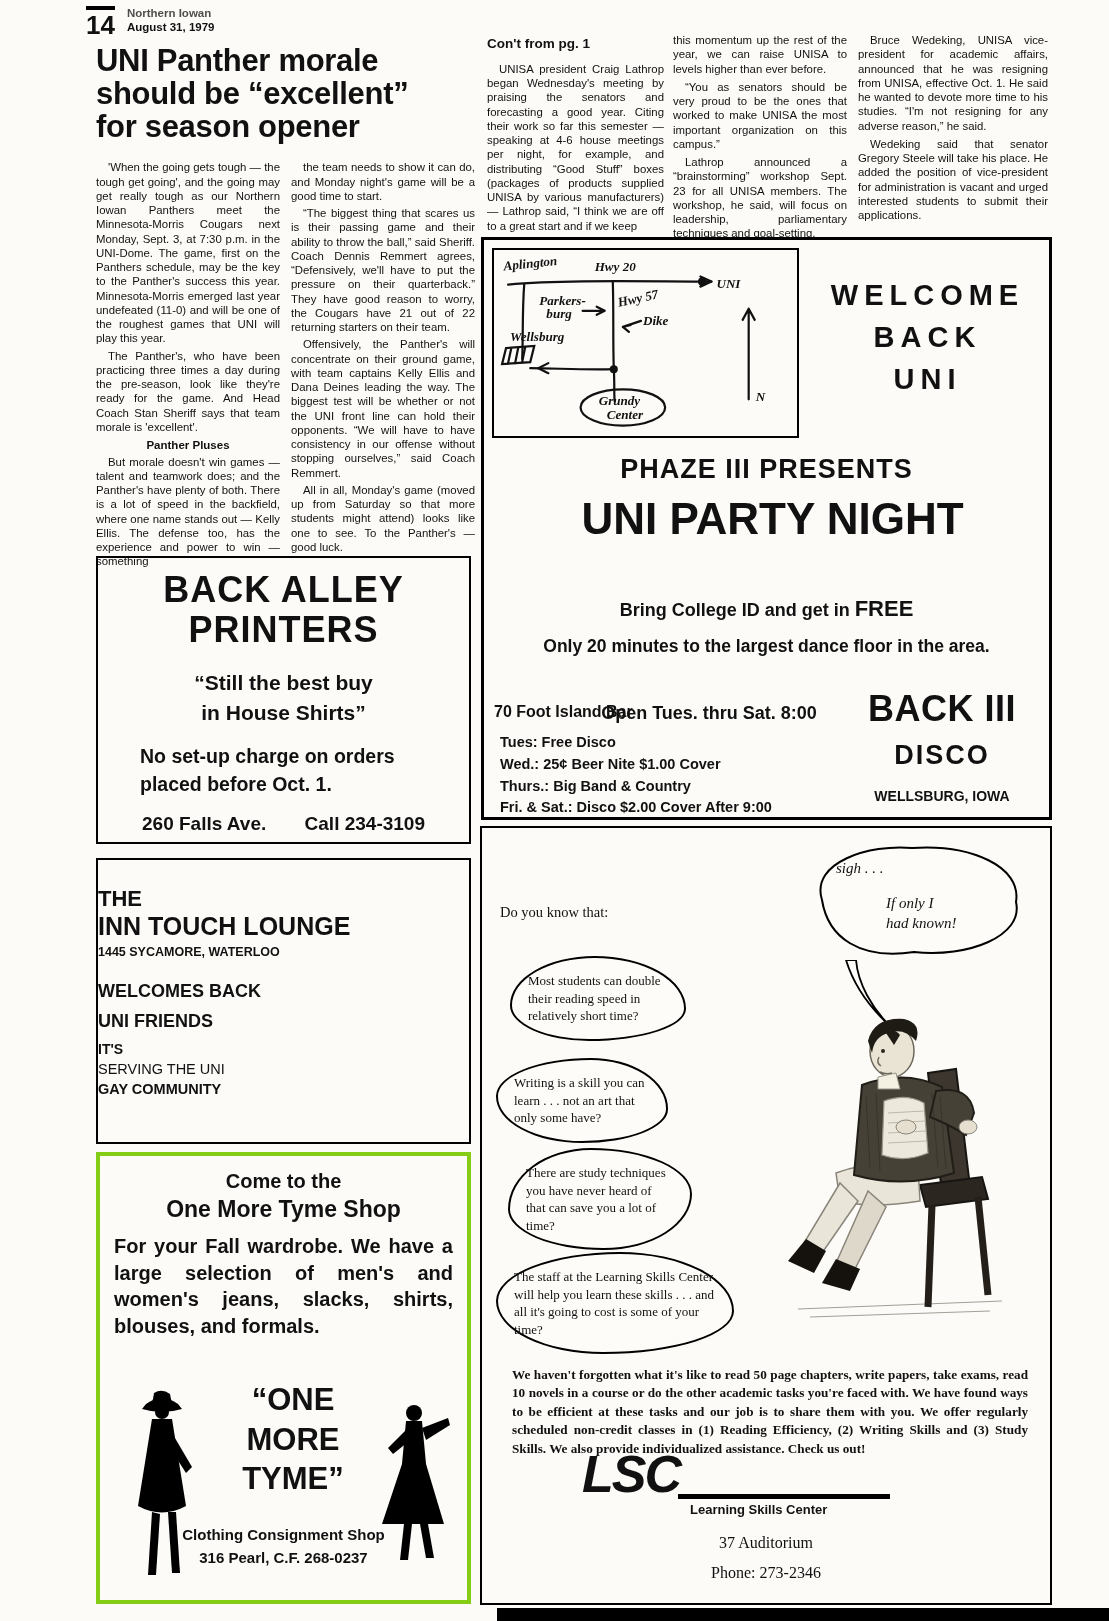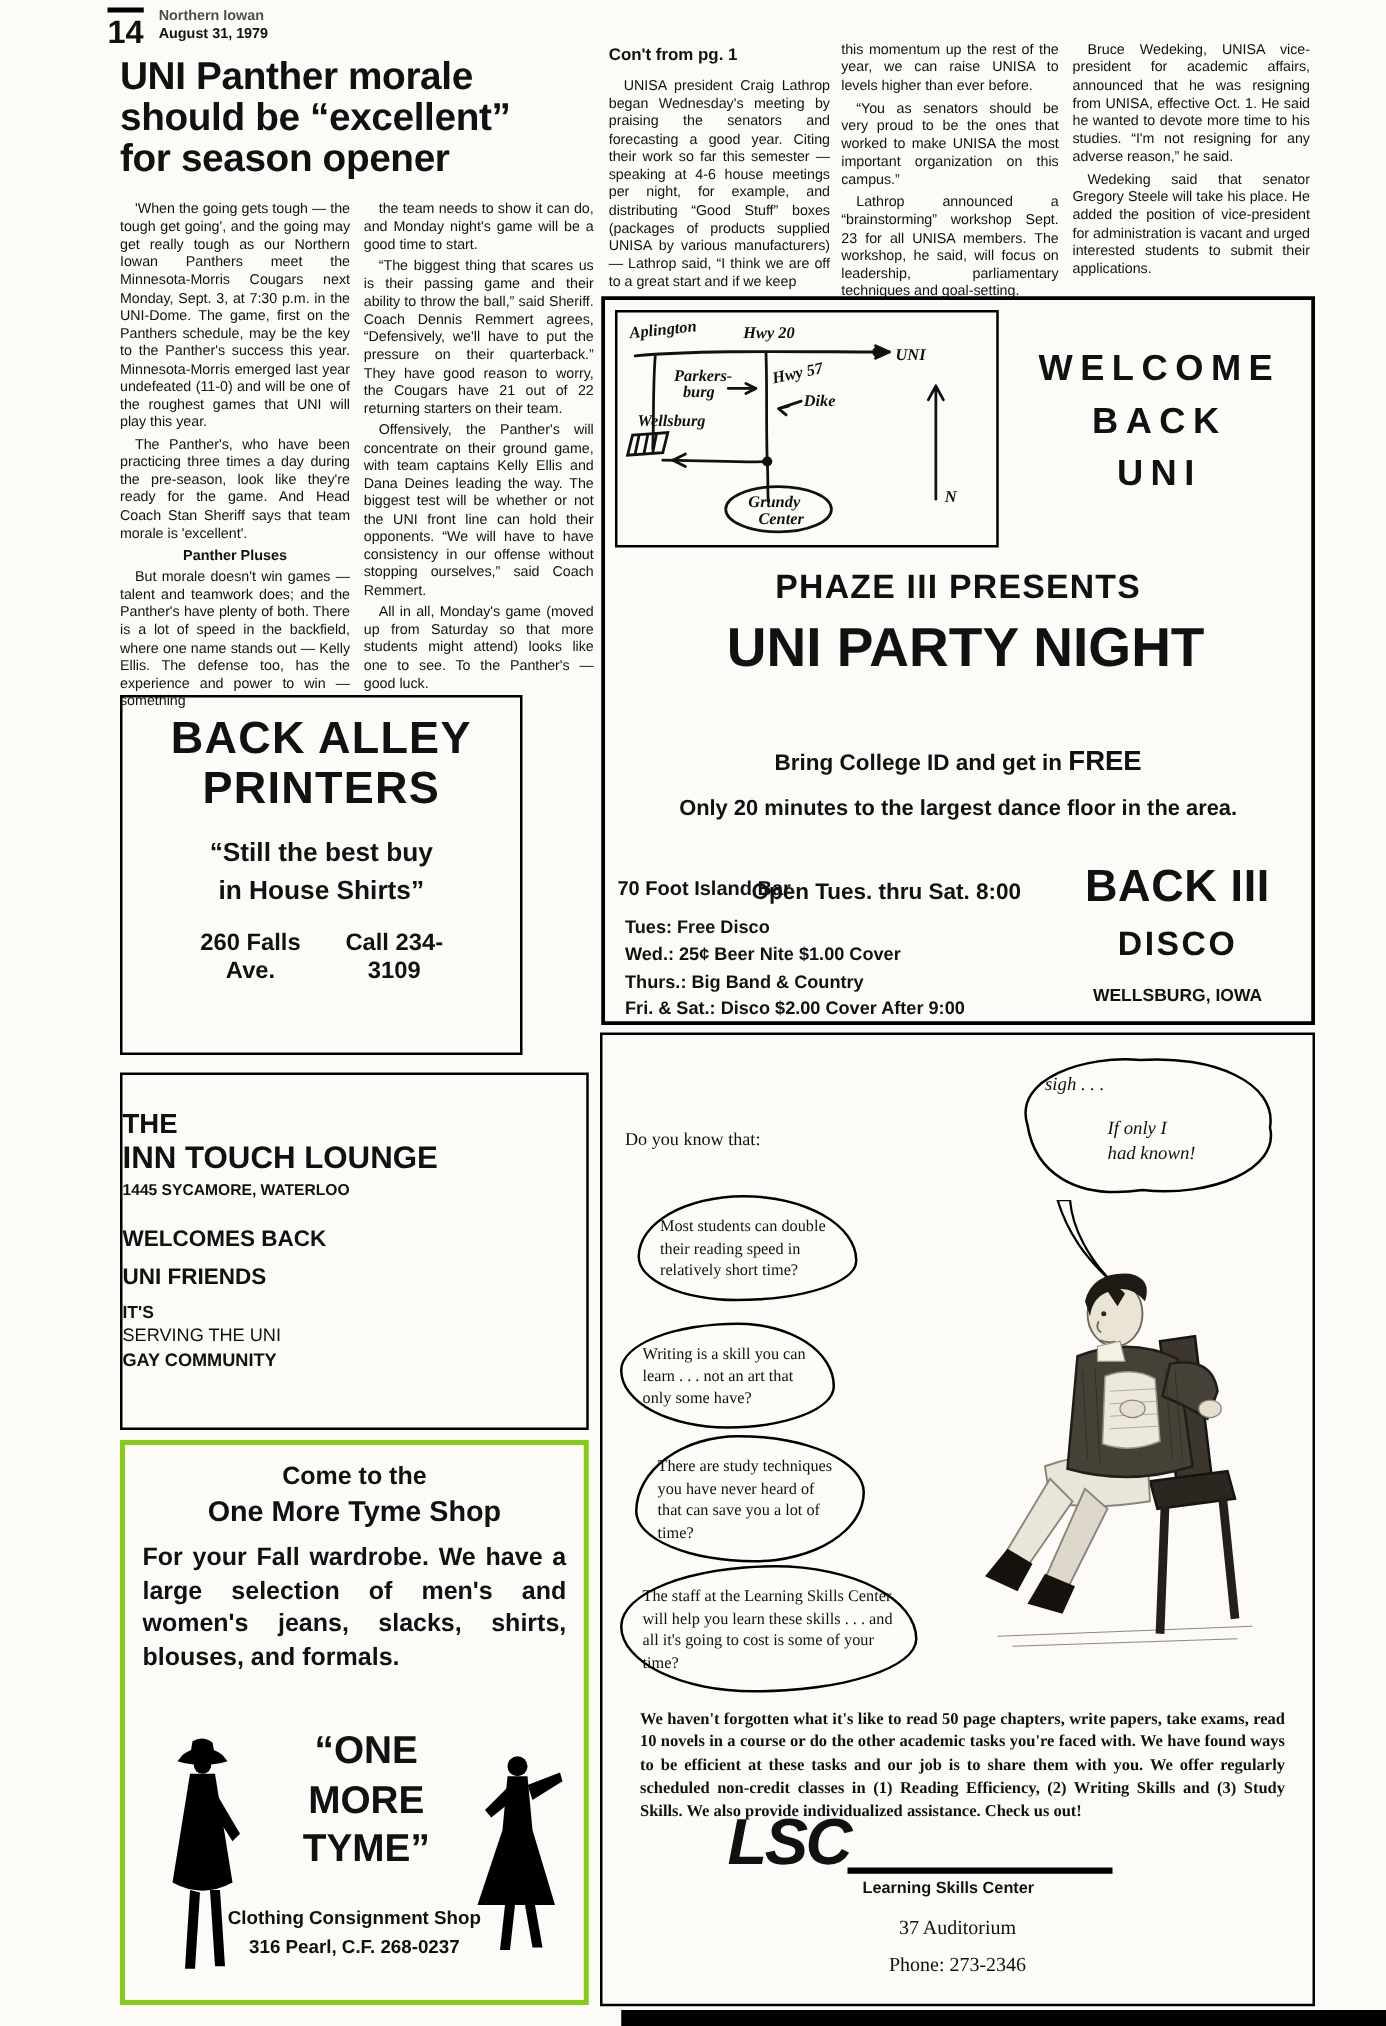--- a/index.html
+++ b/index.html
@@ -46,21 +46,21 @@
   .free-word { font-size: 22px; }
   .minutes-line { top: 396px; left: 0; width: 100%; text-align: center; font-size: 17.5px; font-weight: bold; }
   .bar-name { top: 440px; left: 10px; width: 430px; font-size: 16px; font-weight: bold; margin-top: 23px; }
   .hours { top: 463px; left: 10px; width: 430px; text-align: center; font-size: 18px; font-weight: bold; }
   .schedule { top: 492px; left: 16px; font-size: 14.5px; font-weight: bold; line-height: 1.5; }
   .brand { top: 448px; left: 352px; width: 212px; text-align: center; font-size: 36px; font-weight: 900; letter-spacing: .5px; }
   .brand-sub { top: 500px; left: 352px; width: 212px; text-align: center; font-size: 27px; font-weight: bold; letter-spacing: 2px; }
   .loc { top: 548px; left: 352px; width: 212px; text-align: center; font-size: 14px; font-weight: bold; }
 
   
-  .backalley { position: absolute; left: 96px; top: 556px; width: 322px; height: 288px; border: 2.5px solid #000; text-align: center; }
+  .backalley { position: absolute; left: 96px; top: 556px; width: 375px; height: 288px; border: 2.5px solid #000; text-align: center; }
   .ba-name { margin-top: 12px; font-size: 36px; font-weight: 800; line-height: 1.12; letter-spacing: 1px; }
   .ba-tag { margin-top: 17px; font-size: 21px; font-weight: bold; line-height: 1.45; }
   .ba-offer { margin-top: 13px; font-size: 19.5px; font-weight: bold; text-align: left; padding: 0 42px; line-height: 1.45; }
   .ba-addr { margin-top: 15px; display: flex; justify-content: space-between; padding: 0 44px; font-size: 19px; font-weight: bold; }
 
   
   .inntouch { position: absolute; left: 96px; top: 858px; width: 375px; height: 286px; border: 2px solid #000; text-align: left; }
   .it-the { margin-top: 26px; font-size: 22px; font-weight: 800; }
   .it-name { font-size: 25px; font-weight: 800; margin-top: 0; }
   .it-addr { font-size: 12.5px; font-weight: bold; margin-top: 4px; }
@@ -214,20 +214,24 @@
   </section>
 
   <section class="backalley">
     <div class="ba-name">
       <div>BACK ALLEY</div>
       <div>PRINTERS</div>
     </div>
     <div class="ba-tag">
       <div>“Still the best buy</div>
       <div>in House Shirts”</div>
+    </div>
+    <div class="ba-offer">
+      <div>No set-up charge on orders</div>
+      <div>placed before Oct. 1.</div>
     </div>
     <div class="ba-addr">
       <span>260 Falls Ave.</span>
       <span>Call 234-3109</span>
     </div>
   </section>
 
   <section class="inntouch">
     <div class="it-the">THE</div>
     <div class="it-name">INN TOUCH LOUNGE</div>

